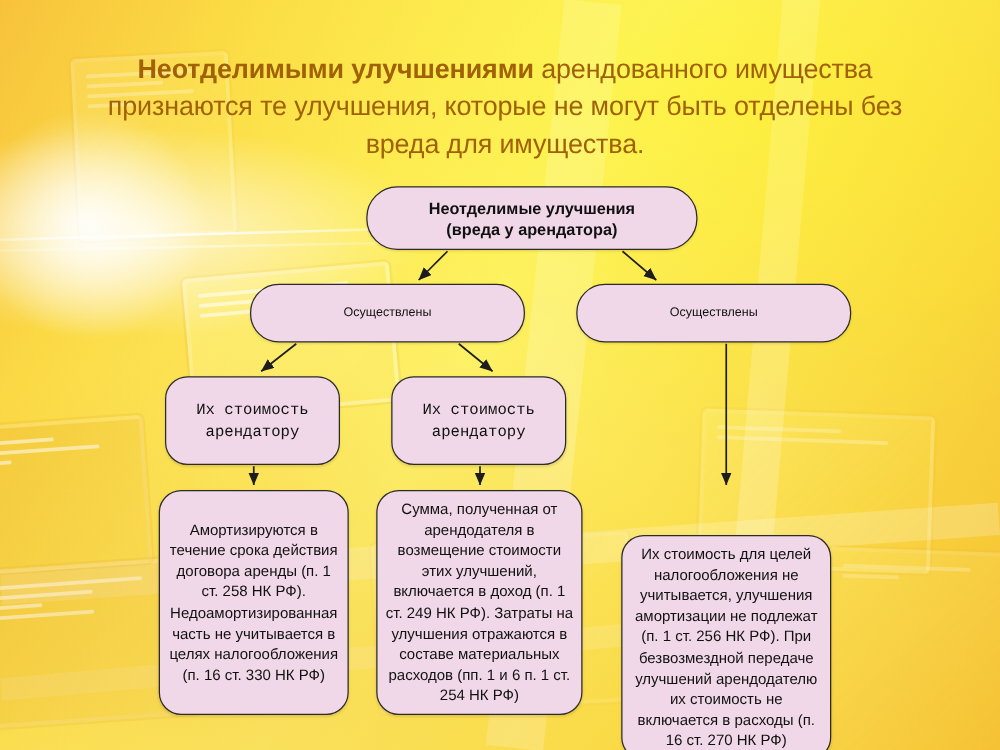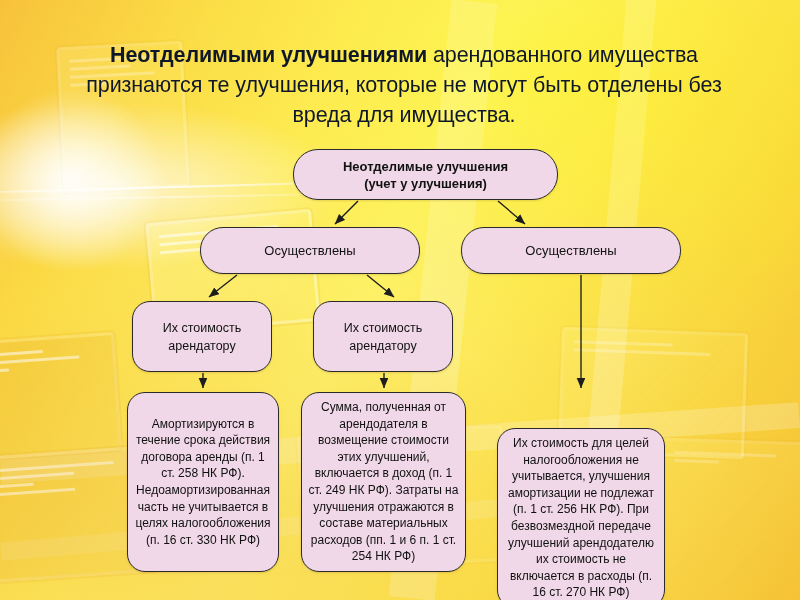--- a/index.html
+++ b/index.html
@@ -86,21 +86,21 @@
   .b3 { left: 0;   top: 430px; width: 800px; height: 26px; transform: rotate(-4deg); }
   .b4 { left: 0;   top: 520px; width: 520px; height: 18px; transform: rotate(-5deg); opacity:.7;}
 
   
   #heading {
     position: absolute;
     left: 60px;
     top: 40px;
     width: 688px;
     text-align: center;
-    color: #0f172a;
+    color: #a16207;
     font-size: 21.5px;
     line-height: 30px;
     letter-spacing: -0.1px;
   }
   #heading b { font-weight: bold; }
 
   
   #chart {
     position: absolute;
     left: 0; top: 0;
@@ -124,25 +124,25 @@
     justify-content: center;
     box-shadow: 0 1px 2px rgba(120,80,20,0.18);
   }
   .node .txt { width: 100%; padding: 0 6px; }
 
   #node-root    { left: 293px; top: 149px; width: 265px; height: 51px; border-radius: 25px; }
   #node-root .txt { font-weight: bold; font-size: 13px; line-height: 17px; }
 
   #node-with    { left: 200px; top: 227px; width: 220px; height: 47px; border-radius: 23px; }
   #node-without { left: 461px; top: 227px; width: 220px; height: 47px; border-radius: 23px; }
-  #node-with .txt, #node-without .txt { font-size: 13px; line-height: 16px; }
+  #node-with .txt, #node-without .txt { font-size: 10px; line-height: 16px; }
 
   #node-nocomp  { left: 132px; top: 301px; width: 140px; height: 71px; }
   #node-comp    { left: 313px; top: 301px; width: 140px; height: 71px; }
-  #node-nocomp .txt, #node-comp .txt { font-size: 12.5px; line-height: 18px; }
+  #node-nocomp .txt, #node-comp .txt { font-size: 12.5px; line-height: 18px; font-family: Liberation Mono, monospace; }
 
   #node-d1 { left: 127px; top: 392px; width: 152px; height: 180px; }
   #node-d2 { left: 301px; top: 392px; width: 165px; height: 180px; }
   #node-d3 { left: 497px; top: 392px; width: 168px; height: 180px; margin-top: 36px; }
   #node-d1 .txt, #node-d2 .txt, #node-d3 .txt { font-size: 12px; line-height: 16.6px; text-align: center; }
 </style>
 </head>
 <body>
 
 <div id="slide">
@@ -223,21 +223,21 @@
         <path d="M367,275 L394,297"></path>
         <path d="M203,373 L203,388"></path>
         <path d="M384,373 L384,388"></path>
         <path d="M581,275 L581,388"></path>
       </g>
     </svg>
 
     <div class="node" id="node-root">
       <div class="txt">
         <div>Неотделимые улучшения</div>
-        <div>(учет у улучшения)</div>
+        <div>(вреда у арендатора)</div>
       </div>
     </div>
 
     <div class="node" id="node-with">
       <div class="txt">
         <div>Осуществлены</div>
       </div>
     </div>
 
     <div class="node" id="node-without">

